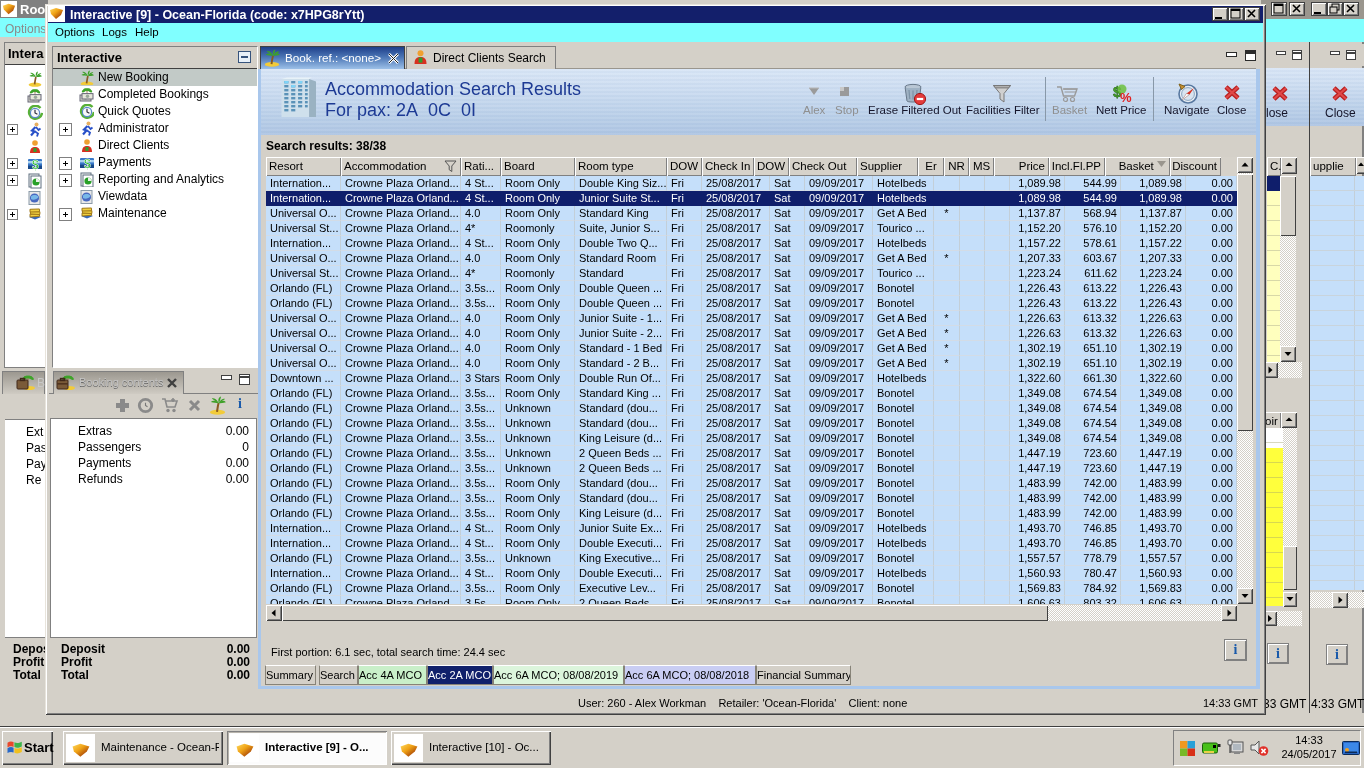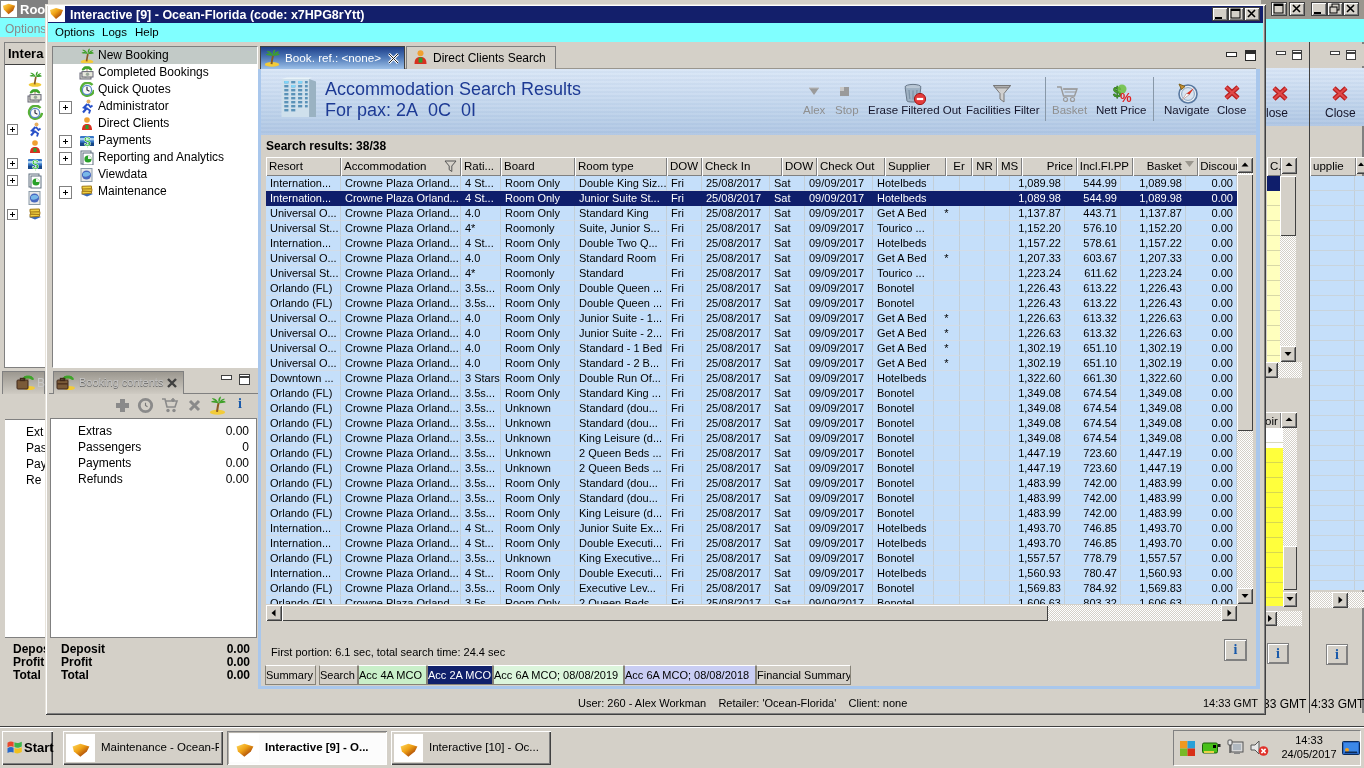--- a/index.html
+++ b/index.html
@@ -325,20 +325,26 @@
       </svg></div>
 </div>
 
 <div class="abs cyan" style="left:48px; top:23px; width:1215px; height:19px; font-size:11.5px; color:#000;">
   <span class="abs" style="left:7px; top:3px;">Options</span>
   <span class="abs" style="left:54px; top:3px;">Logs</span>
   <span class="abs" style="left:87px; top:3px;">Help</span>
 </div>
 
 <div class="abs" style="left:52px; top:46px; width:206px; height:322px; border:1px solid #808080; border-right-color:#fff; border-bottom-color:#fff; background:#fff;">
+  <div style="height:22px; background:#D4D0C8; border-bottom:1px solid #404040; position:relative;">
+    <span style="position:absolute; left:4px; top:3px; font-size:13px; font-weight:bold; color:#000;">Interactive</span>
+    <div style="position:absolute; right:6px; top:4px; width:13px; height:12px; border:1px solid #36537c; background:#e8f0f8;">
+        <div style="width:7px; height:2px; background:#36537c; margin:4px auto 0;"></div>
+      </div>
+  </div>
   <div id="tree" style="position:relative; font-size:12px; color:#000;">
     <div class="trow sel">
         <svg class="ti" width="16" height="16">
           <use href="#icpalm"></use>
         </svg>
         <span>New Booking</span>
       </div>
     <div class="trow">
         <svg class="ti" width="16" height="16">
           <use href="#icmoney"></use>
@@ -605,21 +611,21 @@
       <div class="abs" style="left:0;top:0;width:971px;height:447px;overflow:hidden;">
         <div class="hrow">
           <div class="hcell" style="width:75px;">Resort</div>
           <div class="hcell" style="width:120px;">Accommodation<svg style="position:absolute;right:4px;top:3px;" width="13" height="13">
               <path d="M1 1 h11 l-4.2 5 v5.5 l-2.6 -1.8 v-3.7 Z" fill="#d6d2ca" stroke="#555" stroke-width="1"></path>
             </svg></div>
           <div class="hcell" style="width:40px;">Rati...</div>
           <div class="hcell" style="width:74px;">Board</div>
           <div class="hcell" style="width:92px;">Room type</div>
           <div class="hcell" style="width:35px;">DOW</div>
-          <div class="hcell" style="width:80px;">Check In</div>
+          <div class="hcell" style="width:52px;">Check In</div>
           <div class="hcell" style="width:35px;">DOW</div>
           <div class="hcell" style="width:68px;">Check Out</div>
           <div class="hcell" style="width:61px;">Supplier</div>
           <div class="hcell c" style="width:26px;">Er</div>
           <div class="hcell c" style="width:25px;">NR</div>
           <div class="hcell c" style="width:25px;">MS</div>
           <div class="hcell r" style="width:55px;">Price</div>
           <div class="hcell r" style="width:56px;">Incl.Fl.PP</div>
           <div class="hcell r" style="width:65px;">Basket&nbsp;<svg width="9" height="7" style="vertical-align:2px;">
               <path d="M0 0 h9 l-4.5 6 Z" fill="#9a968e"></path>
@@ -672,21 +678,21 @@
           <div class="dcell" style="width:92px;">Standard King</div>
           <div class="dcell" style="width:35px;">Fri</div>
           <div class="dcell" style="width:68px;">25/08/2017</div>
           <div class="dcell" style="width:35px;">Sat</div>
           <div class="dcell" style="width:68px;">09/09/2017</div>
           <div class="dcell" style="width:61px;">Get A Bed</div>
           <div class="dcell c" style="width:26px;">*</div>
           <div class="dcell c" style="width:25px;"></div>
           <div class="dcell c" style="width:25px;"></div>
           <div class="dcell r" style="width:55px;">1,137.87</div>
-          <div class="dcell r" style="width:56px;">443.71</div>
+          <div class="dcell r" style="width:56px;">568.94</div>
           <div class="dcell r" style="width:65px;">1,137.87</div>
           <div class="dcell r" style="width:51px;">0.00</div>
         </div>
         <div class="drow">
           <div class="dcell" style="width:75px;">Universal St...</div>
           <div class="dcell" style="width:120px;">Crowne Plaza Orland...</div>
           <div class="dcell" style="width:40px;">4*</div>
           <div class="dcell" style="width:74px;">Roomonly</div>
           <div class="dcell" style="width:92px;">Suite, Junior S...</div>
           <div class="dcell" style="width:35px;">Fri</div>

